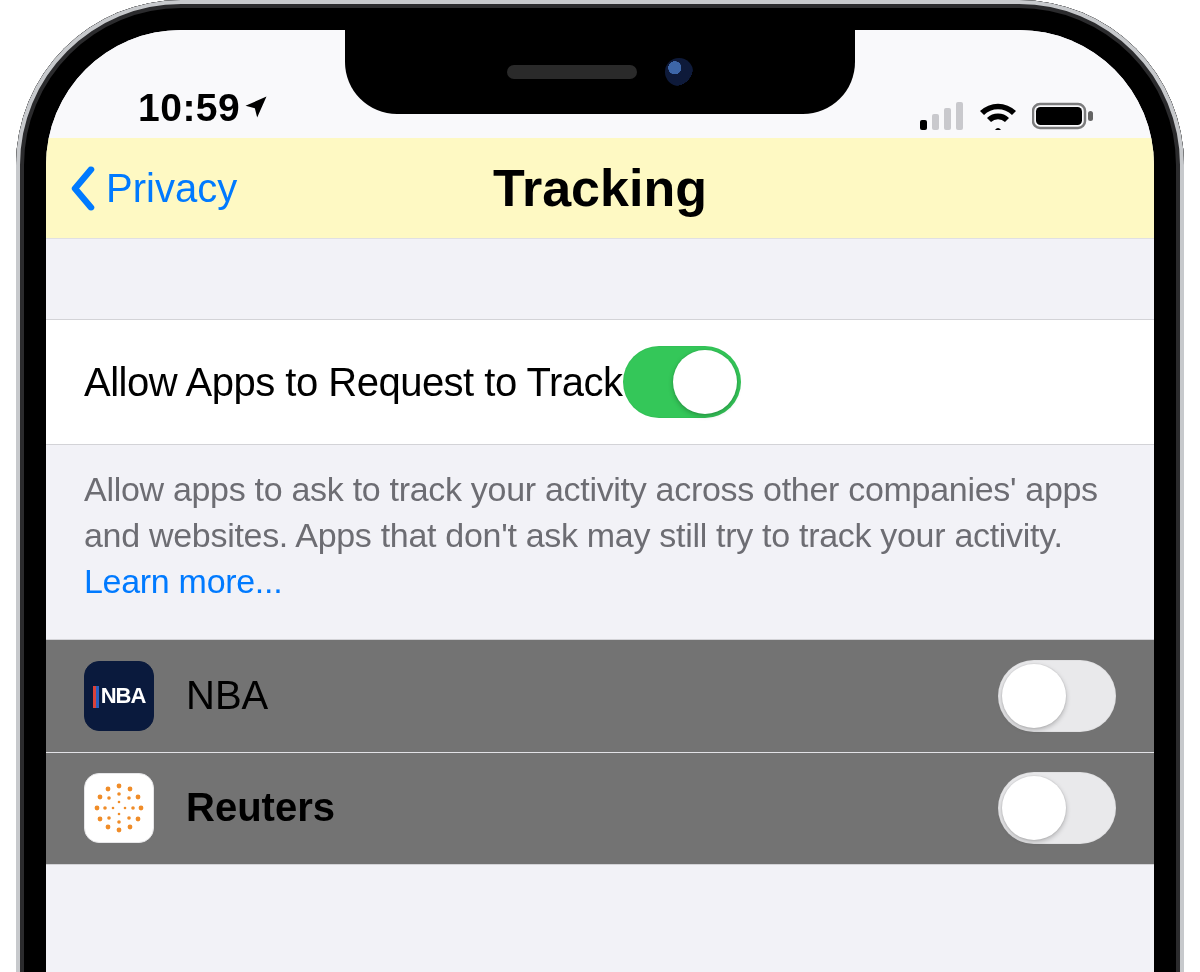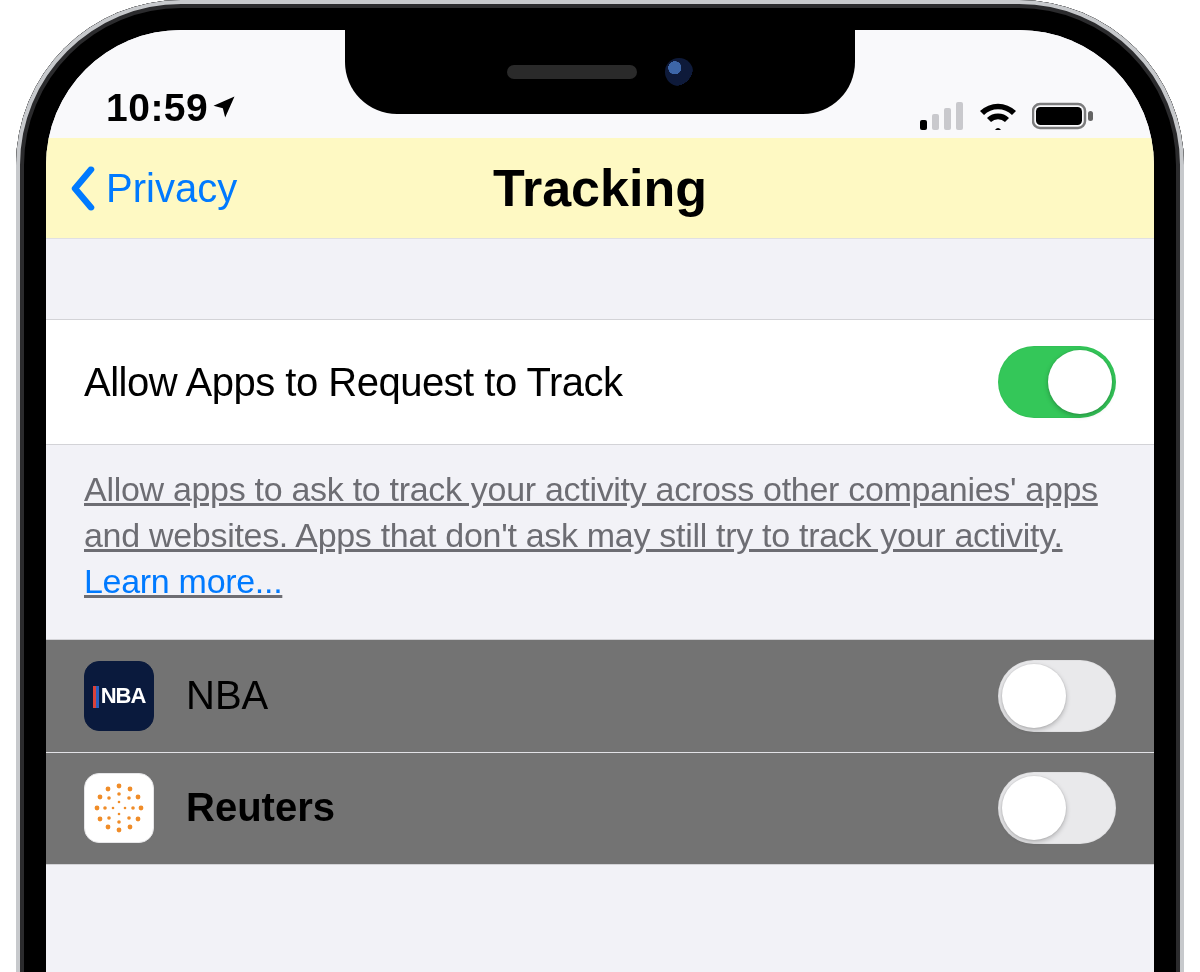--- a/index.html
+++ b/index.html
@@ -78,20 +78,21 @@
     padding: 0 60px 8px 60px;
     box-sizing: border-box;
   }
   .status-left {
     display: flex;
     align-items: baseline;
     gap: 2px;
     font-weight: 600;
     font-size: 39px;
     letter-spacing: 0.5px;
+    margin-left: 32px;
   }
   .status-right {
     display: flex;
     align-items: center;
     gap: 14px;
   }
   .loc-icon, .signal-icon, .wifi-icon, .battery-icon {
     display: inline-flex;
     align-items: flex-end;
   }
@@ -128,33 +129,31 @@
   .spacer-top {
     height: 80px;
   }
   .row {
     background: #ffffff;
     border-top: 1px solid #d3d3d7;
     border-bottom: 1px solid #d3d3d7;
     padding: 26px 38px 26px 38px;
     display: flex;
     align-items: center;
-    justify-content: space-between;
   }
   .row .label {
     font-size: 40px;
     letter-spacing: -0.5px;
   }
   .footer-text {
     padding: 22px 38px 34px 38px;
     font-size: 34px;
     line-height: 1.35;
     color: #6d6d73;
     letter-spacing: -0.3px;
-    text-decoration: underline;
   }
   .footer-text .link {
     color: #007aff;
   }
 
   .app-list {
     background: #737373;
     border-top: 1px solid #d3d3d7;
     border-bottom: 1px solid #d3d3d7;
   }

